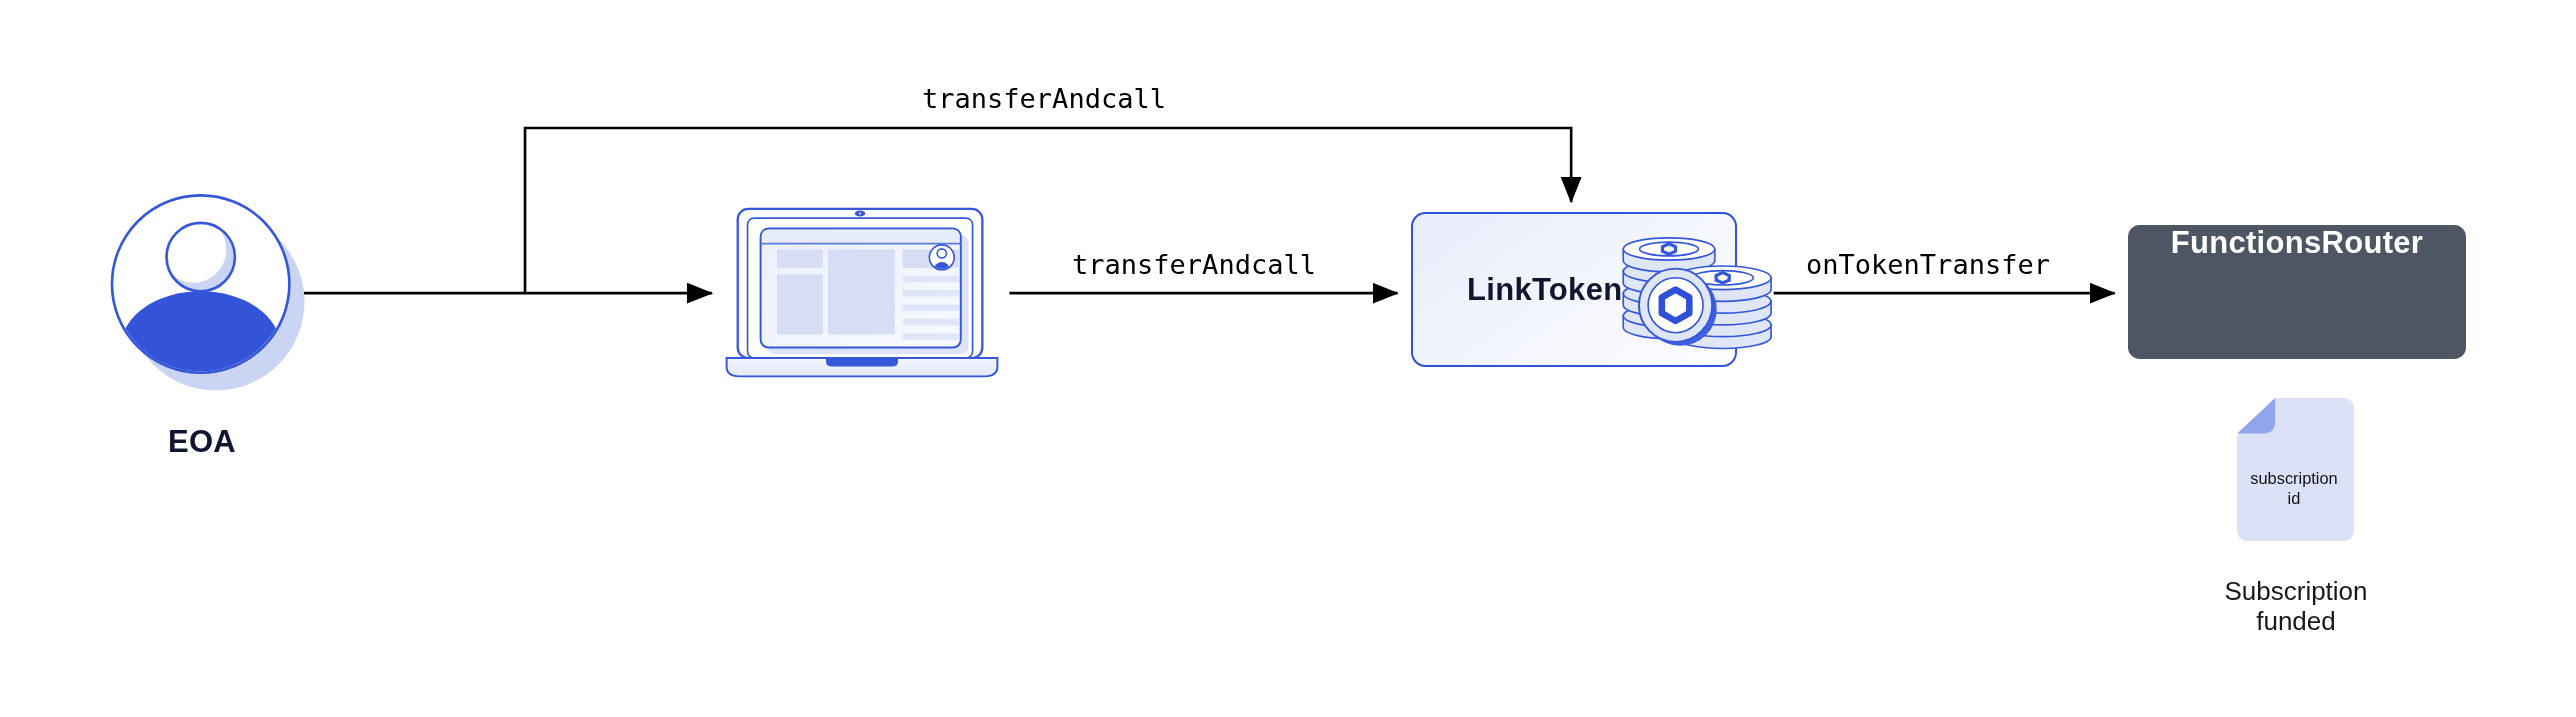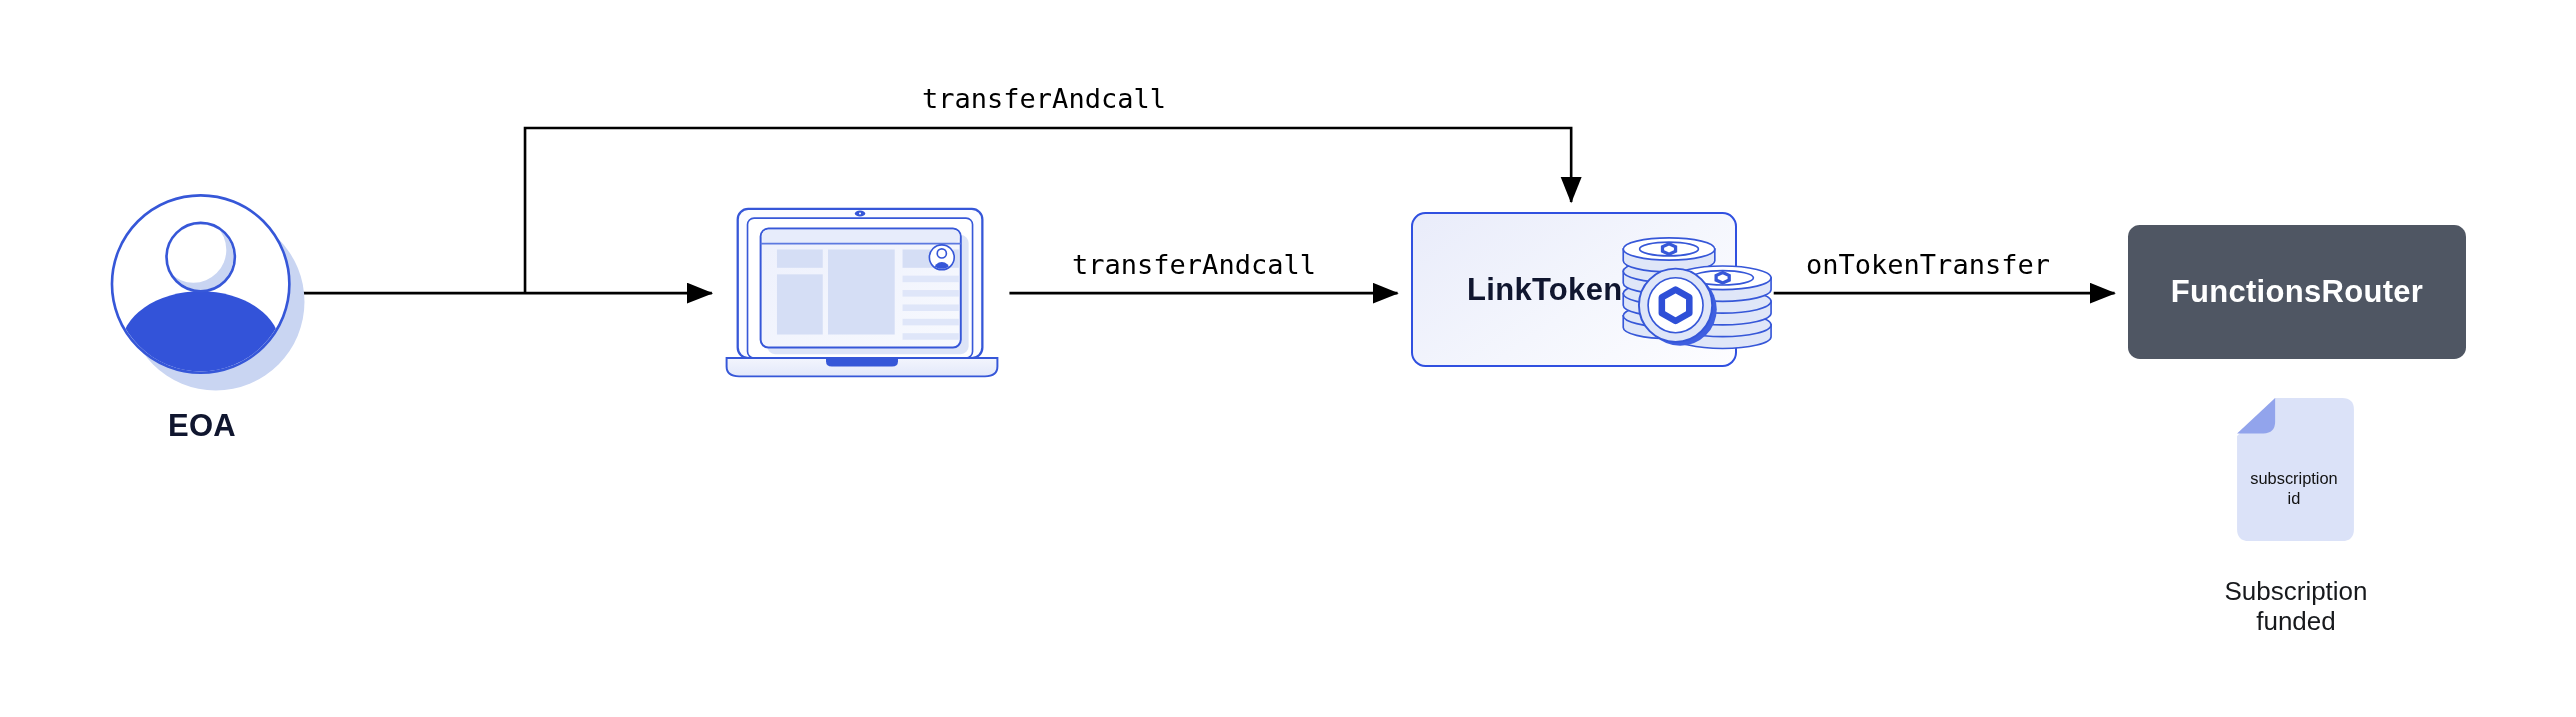--- a/index.html
+++ b/index.html
@@ -40,21 +40,21 @@
   }
   .linktoken-box .label{
     margin-left:54px;
     font-weight:700;font-size:31px;letter-spacing:0.3px;
     color:var(--navy-text,#10162f);
   }
   .router-box{
     position:absolute;left:2128px;top:225px;width:338px;height:134px;
     background:var(--router-bg,#4f5663);
     border-radius:11.8px;
-    display:flex;align-items:center;justify-content:center;
+    display:flex;align-items:flex-start;justify-content:center;
   }
   .router-box .label{
     color:var(--router-text,#ffffff);
     font-weight:700;font-size:31px;letter-spacing:0.3px;
     white-space:nowrap;
   }
   .doc-text{
     position:absolute;left:2294px;top:469px;
     transform:translateX(-50%);
     text-align:center;
@@ -202,20 +202,20 @@
   </svg>
   <div class="doc-text">
     <div>subscription</div>
     <div>id</div>
   </div>
   <div class="doc-caption">
     <div>Subscription</div>
     <div>funded</div>
   </div>
 
-  <div class="node-label" style="left:202px;top:408px">EOA</div>
+  <div class="node-label" style="left:202px;top:424px">EOA</div>
 
   <div class="mono-label" style="left:1044px;top:83px">transferAndcall</div>
   <div class="mono-label" style="left:1194px;top:249px">transferAndcall</div>
   <div class="mono-label" style="left:1928px;top:249px">onTokenTransfer</div>
 
 </div>
 
 
 </body></html>

